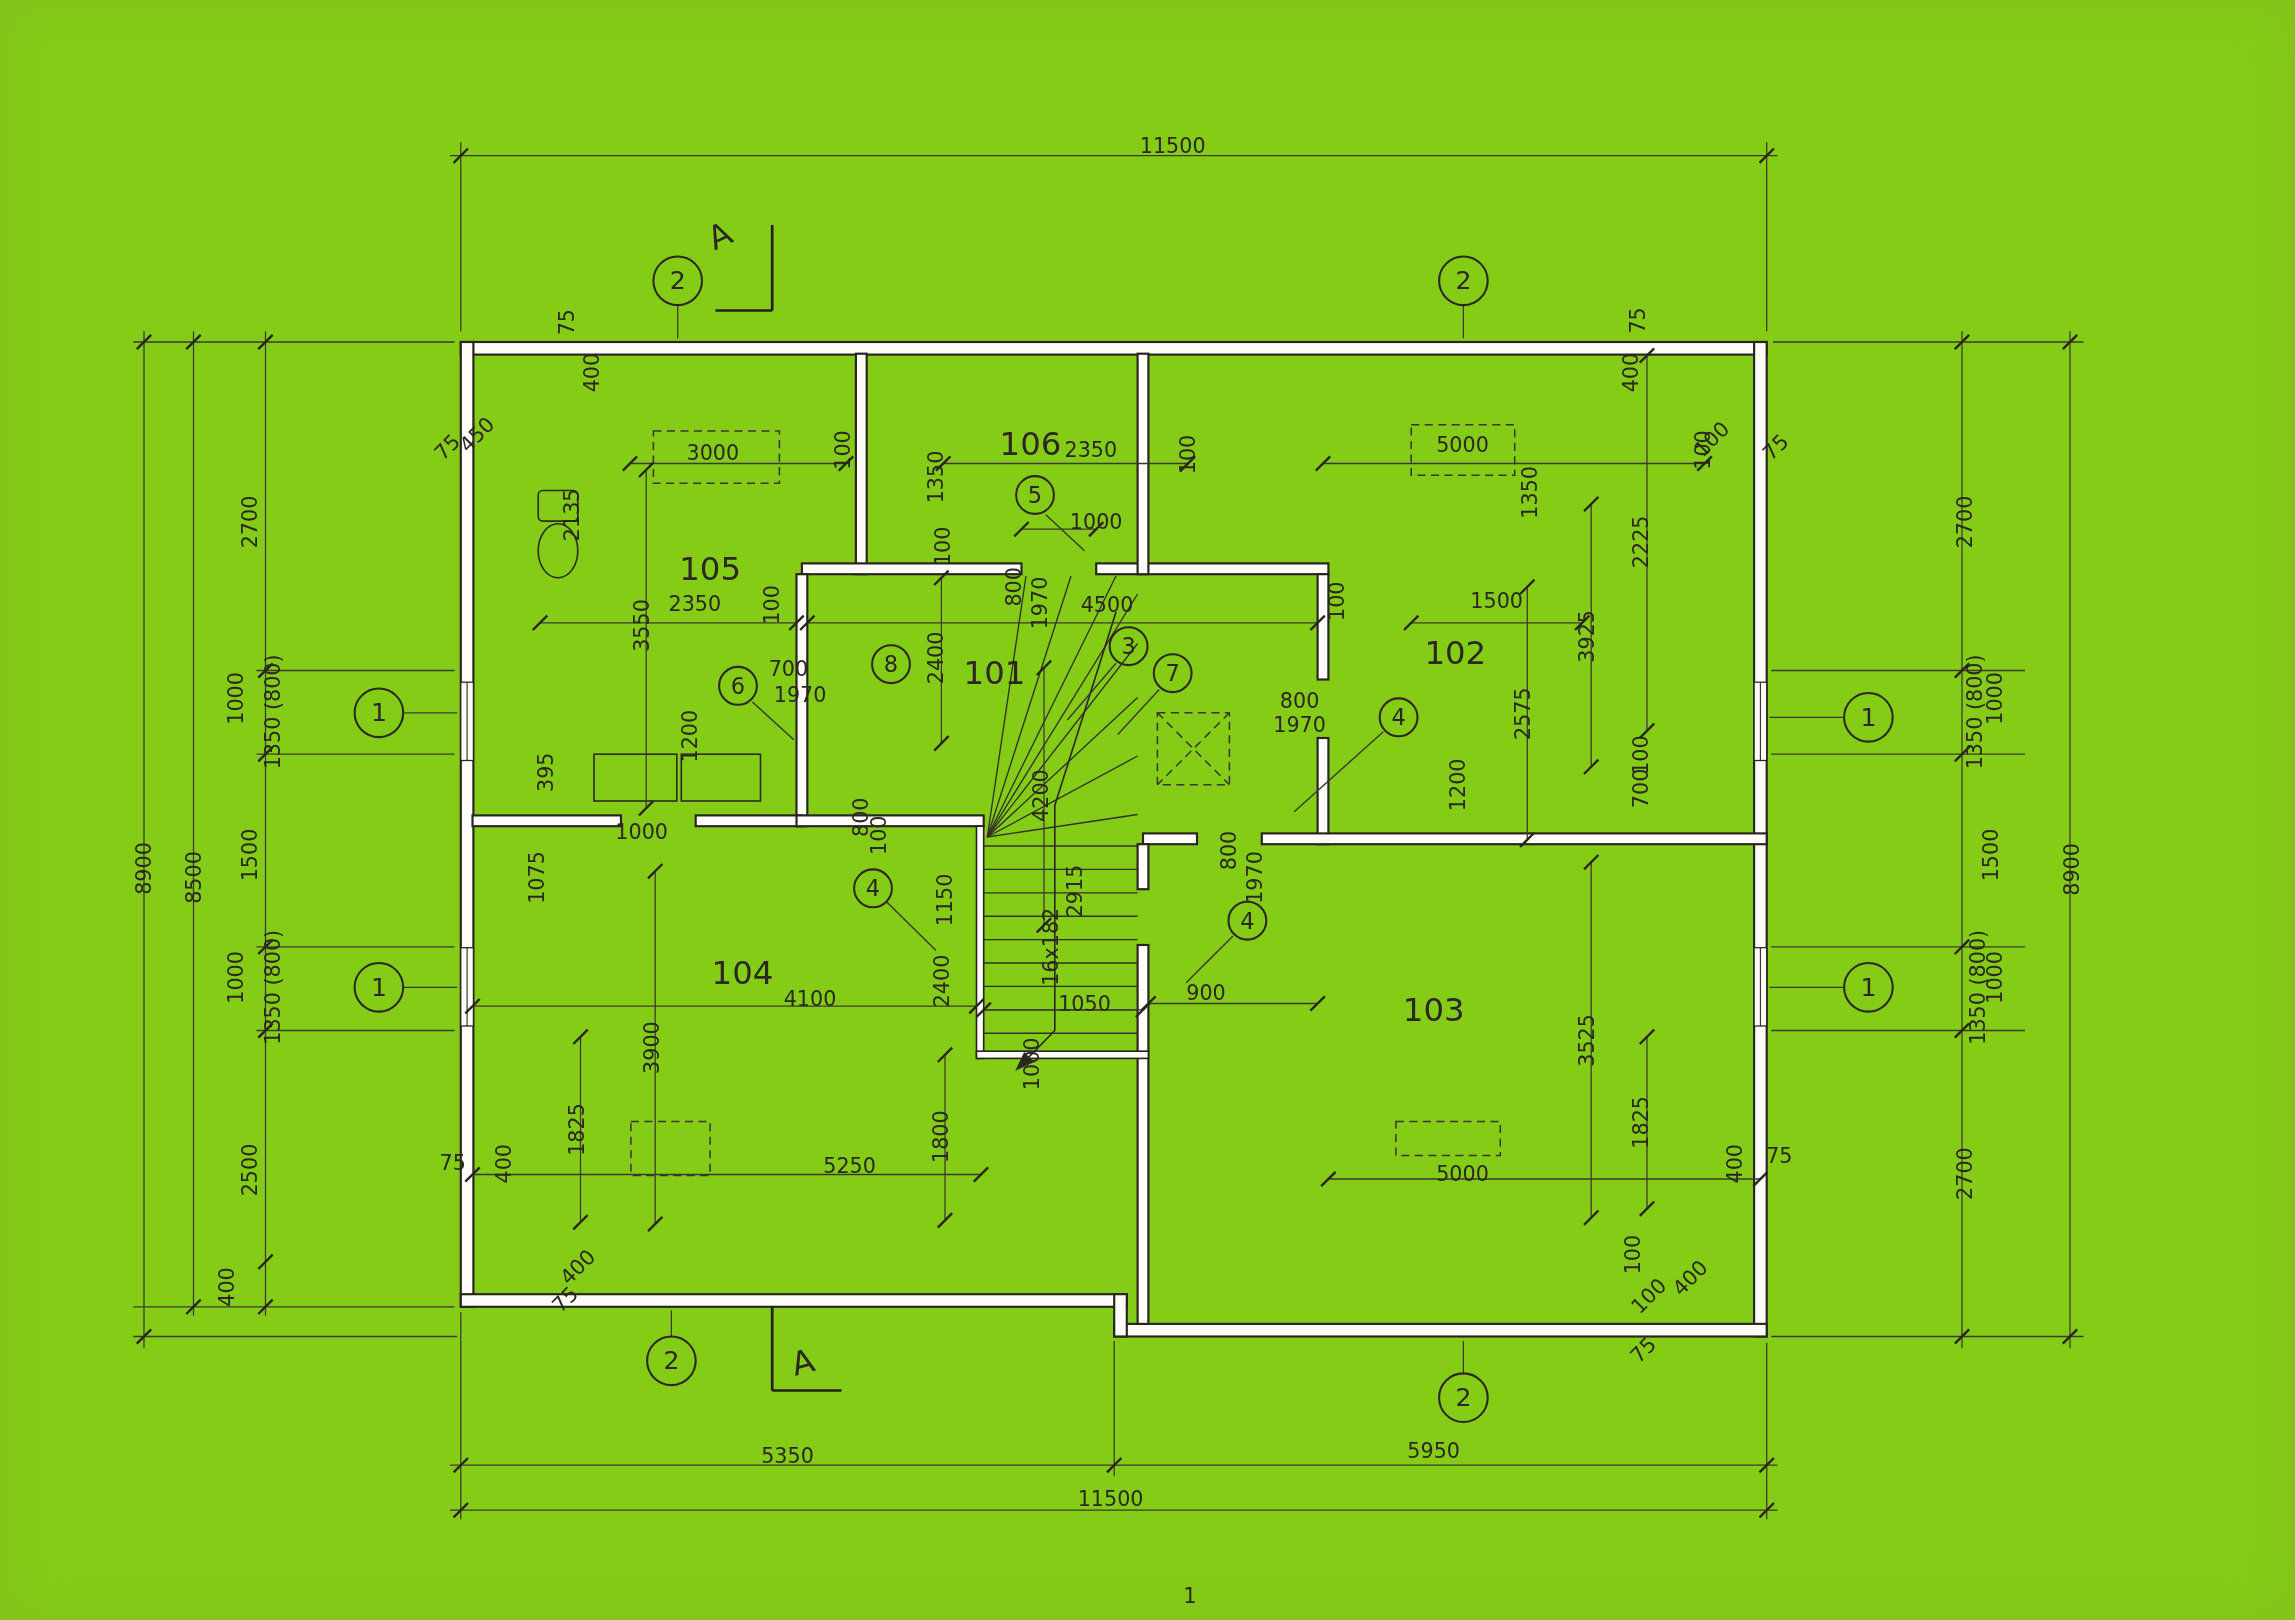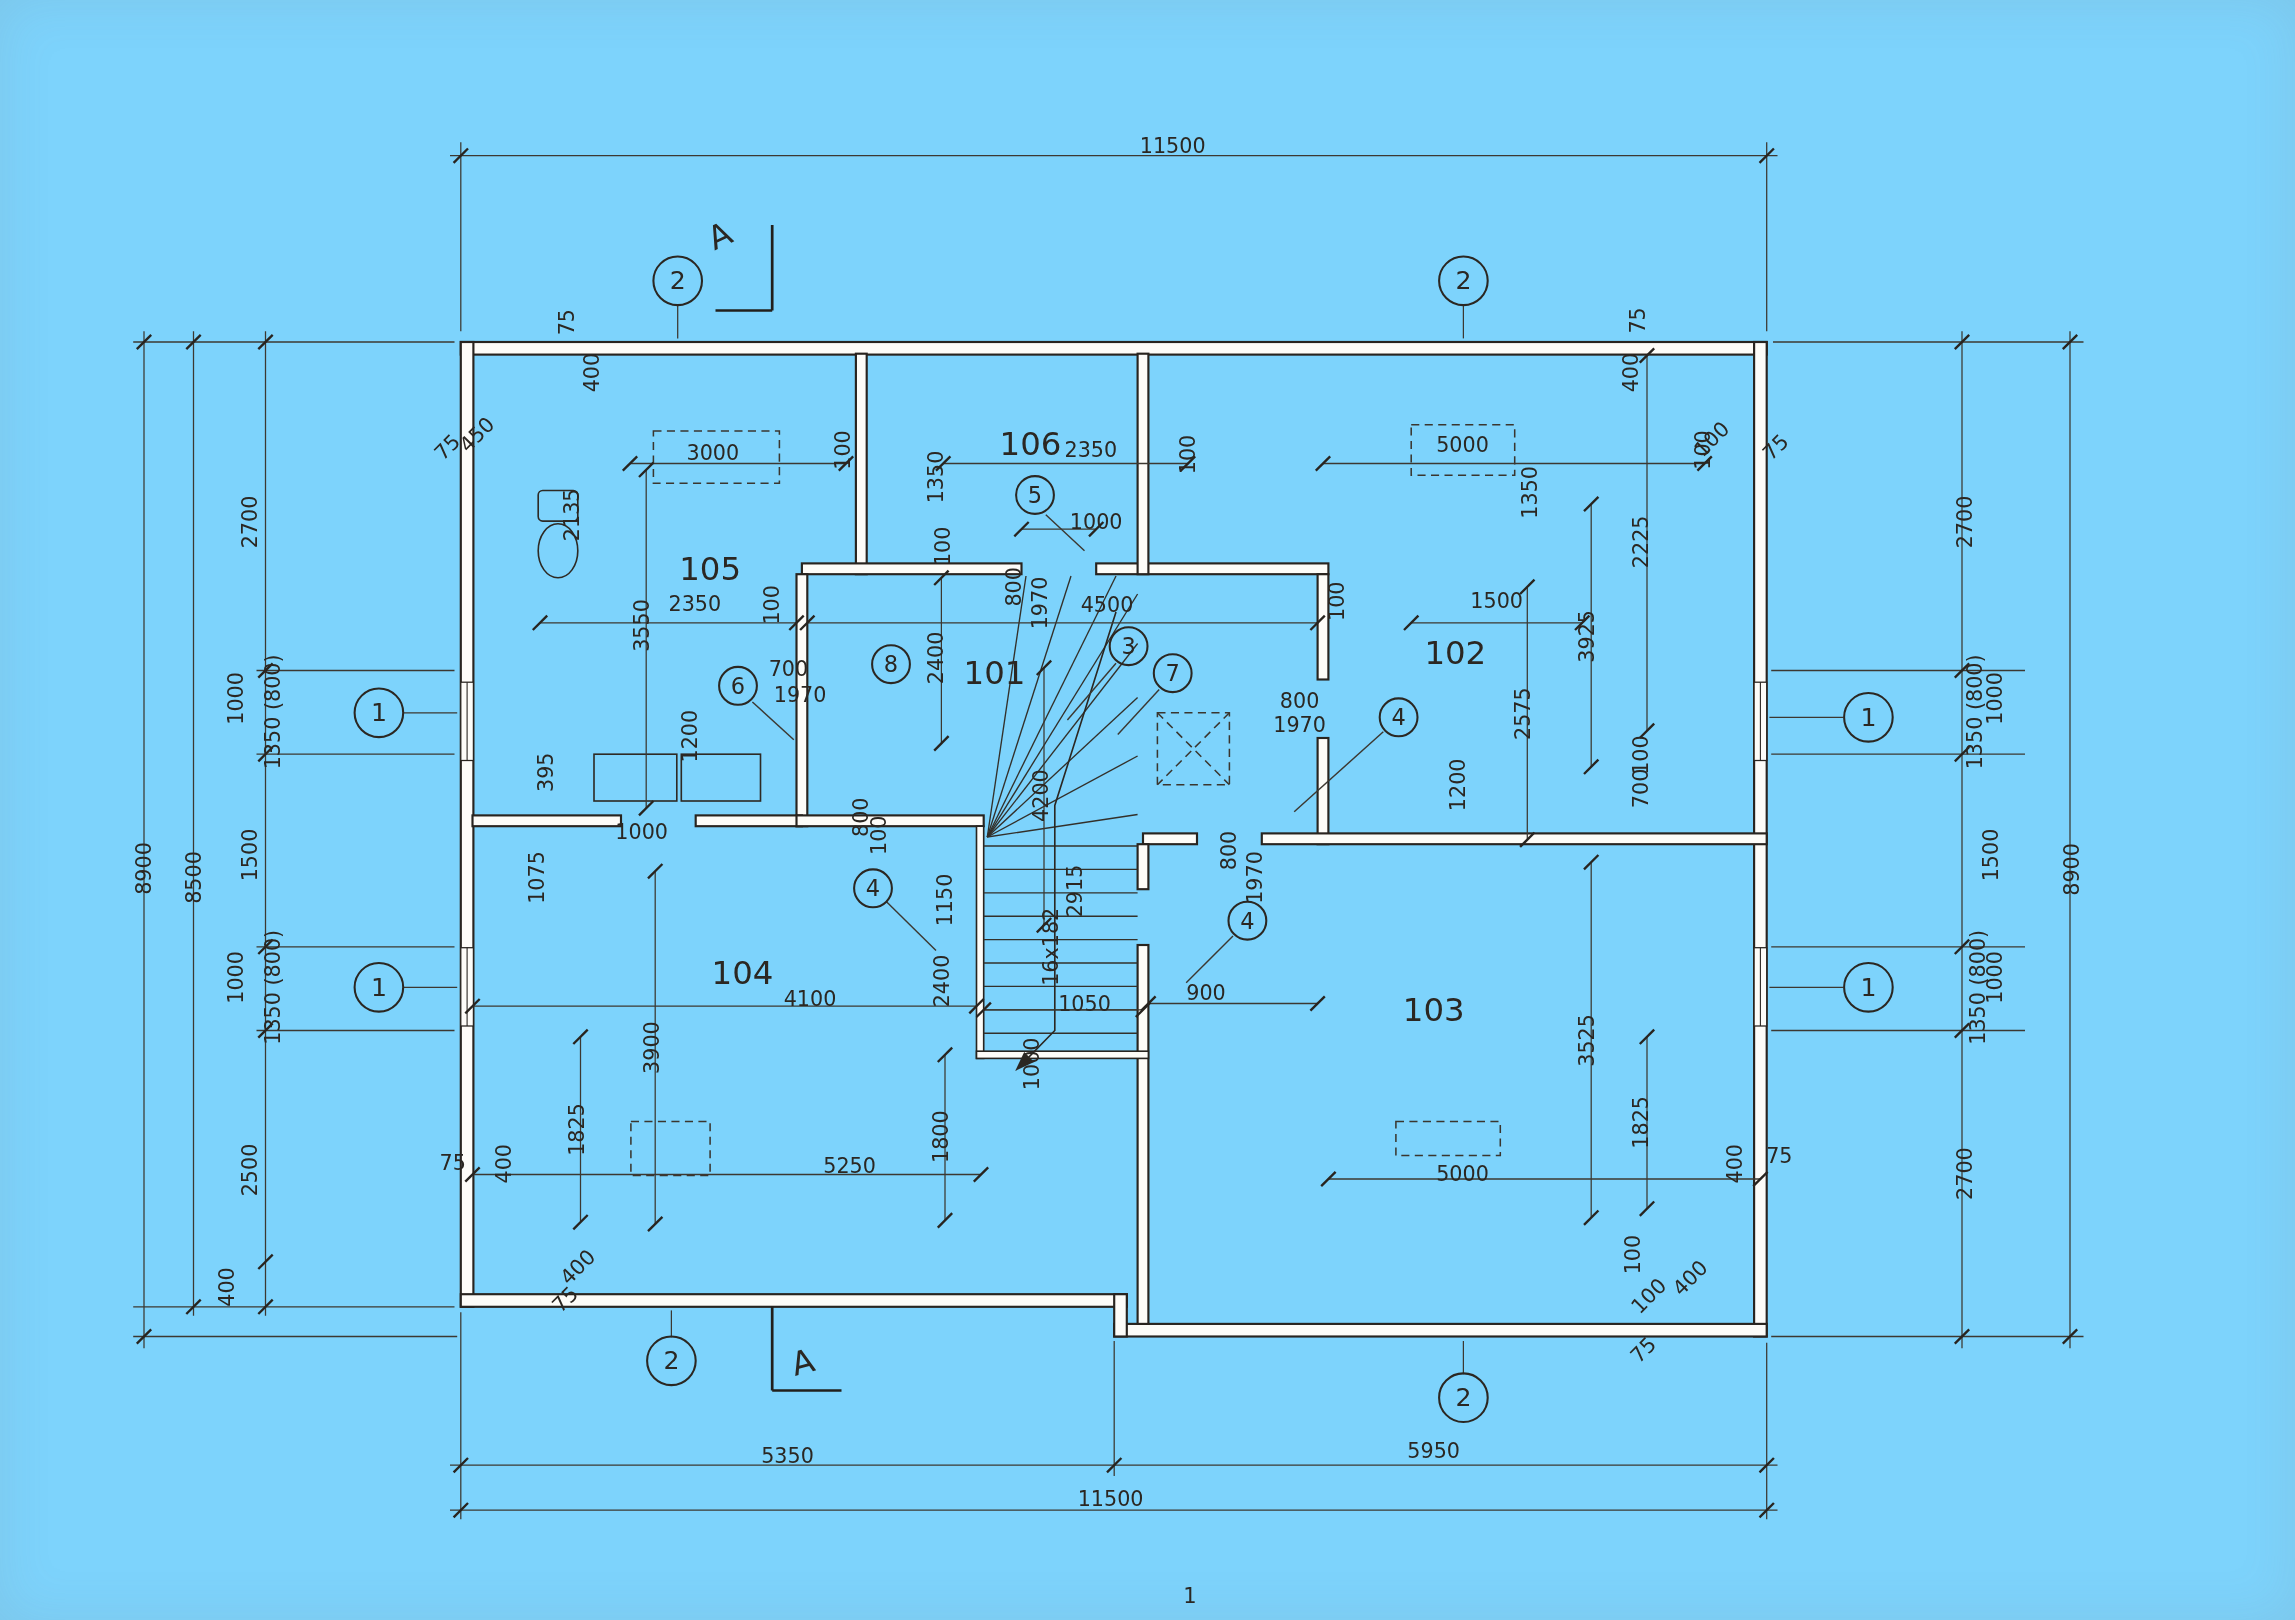--- a/index.html
+++ b/index.html
@@ -1,16 +1,16 @@
 <!DOCTYPE html>
 <html style="font-size:14.4px"><head>
 <meta charset="utf-8">
 <style>
   html,body{margin:0;padding:0;background:#e8e7e3;}
-  .page{position:relative;width:2295px;height:1620px;background:#7dd3fc;overflow:hidden;
+  .page{position:relative;width:2295px;height:1620px;background:#84cc16;overflow:hidden;
         box-shadow:inset 0 0 54px rgba(120,110,95,.12);}
   svg{position:absolute;left:0;top:0;}
   #plan text{fill:#2b2722;font-family:"DejaVu Sans",sans-serif;text-anchor:middle;dominant-baseline:central;}
   .walls rect{fill:#fdfcf8;stroke:#28241f;stroke-width:2.4;}
   .thinwall rect{stroke-width:1.8;}
   .dims line{stroke:#3c3831;stroke-width:1.4;}
   .leaders line{stroke:#3c3831;stroke-width:1.6;}
   .stair line{stroke:#33302a;stroke-width:1.5;fill:none;}
   .stair polyline{stroke:#2b2722;stroke-width:1.8;fill:none;}
   .stair polygon{fill:#2b2722;}

